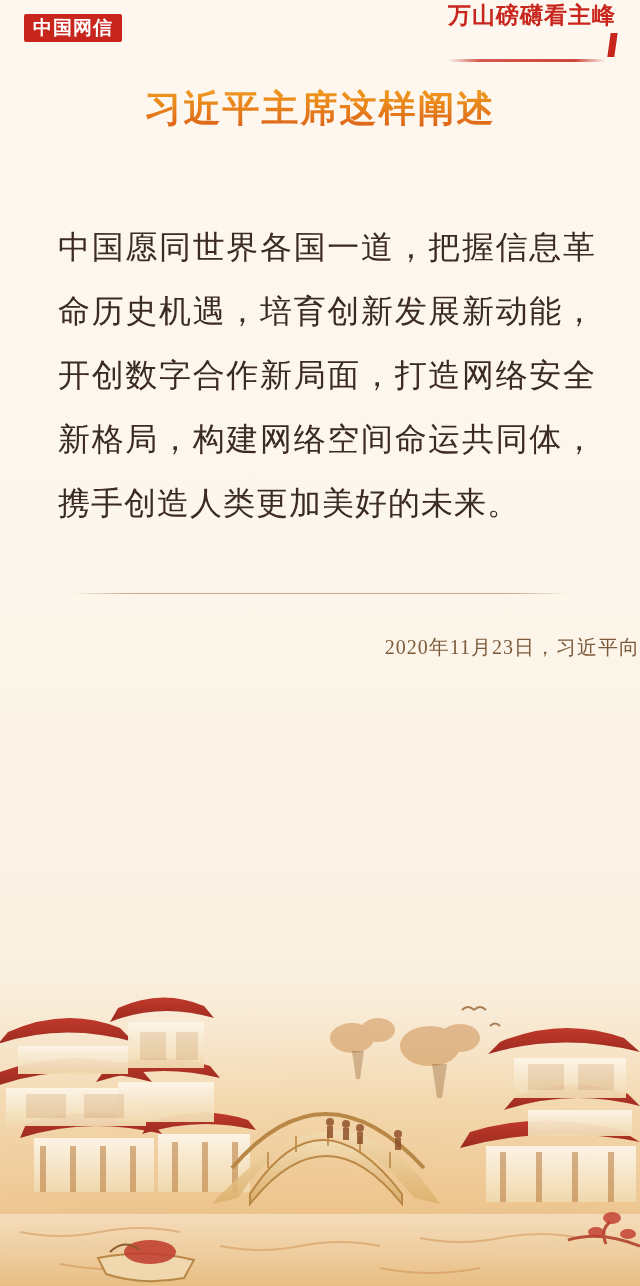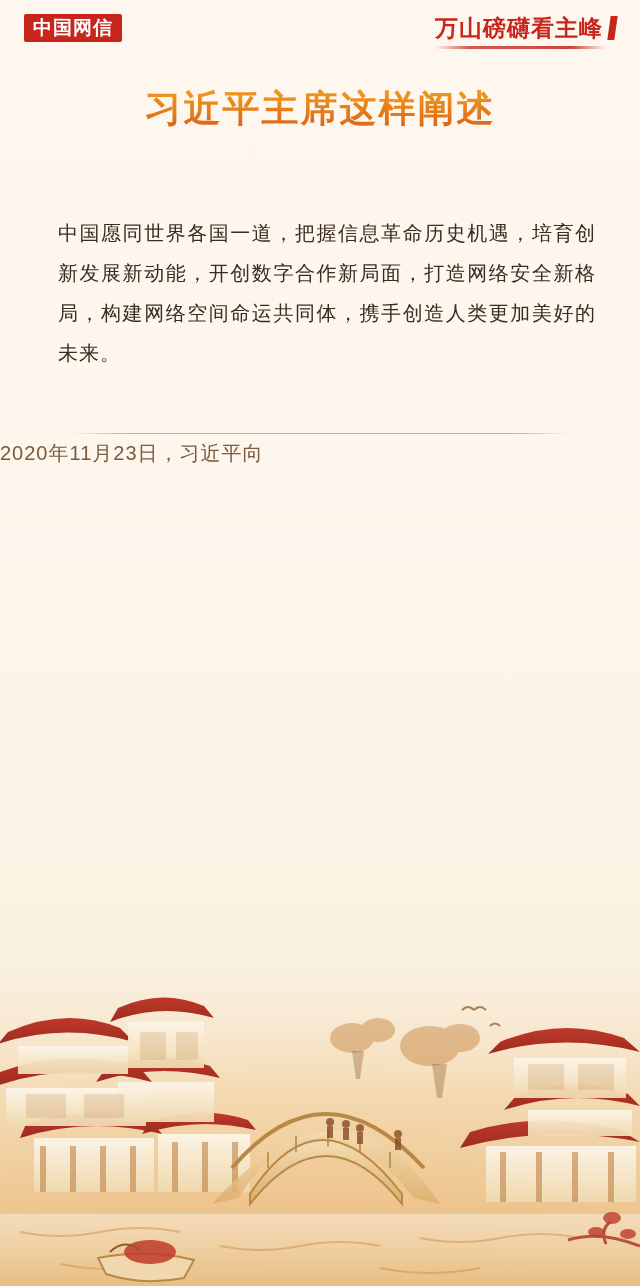--- a/index.html
+++ b/index.html
@@ -37,28 +37,29 @@
     color: #ffffff;
     font-size: 19px;
     font-weight: bold;
     letter-spacing: 1px;
     padding: 4px 9px 5px 9px;
     line-height: 1;
     border-radius: 2px;
   }
   .campaign {
     display: inline-flex;
-    align-items: center;
+    align-items: flex-end;
     gap: 2px;
     color: #c8251d;
     font-size: 23px;
     font-weight: bold;
     letter-spacing: 1px;
     font-family: "DejaVu Serif", "Liberation Serif", serif;
     position: relative;
+    flex-direction: column;
   }
   .campaign .mark {
     display: inline-block;
     width: 7px;
     height: 24px;
     background: #c8251d;
     margin-left: 4px;
     transform: skewX(-8deg);
   }
   .campaign::after {
@@ -85,40 +86,41 @@
     background: linear-gradient(180deg, #f5a623 0%, #e8841a 45%, #d8571a 100%);
     -webkit-background-clip: text;
     background-clip: text;
     color: #e07a17;
     -webkit-text-fill-color: transparent;
   }
 
   
   .quote {
     margin: 78px 44px 0 58px;
-    font-family: Liberation Mono, monospace;
-    font-size: 20px;
+    font-family: Liberation Serif, serif;
+    font-size: 32px;
     line-height: 2.0;
     color: #3b2b22;
     letter-spacing: 1px;
     text-align: justify;
   }
 
   
   .divider {
     margin: 58px auto 0 auto;
     width: 500px;
     height: 1px;
     background: linear-gradient(90deg, rgba(160,120,80,0) 0%, rgba(150,110,70,0.55) 12%, rgba(150,110,70,0.55) 88%, rgba(160,120,80,0) 100%);
   }
 
   
   .source {
-    text-align: left;
-    font-family: Liberation Sans, sans-serif;
+    margin-top: 34px;
+    text-align: right;
+    font-family: Liberation Serif, serif;
     color: #7c5a3a;
     font-size: 20px;
     line-height: 1.9;
     letter-spacing: 1px;
   }
 
   
   .illustration {
     position: absolute;
     left: 0;

